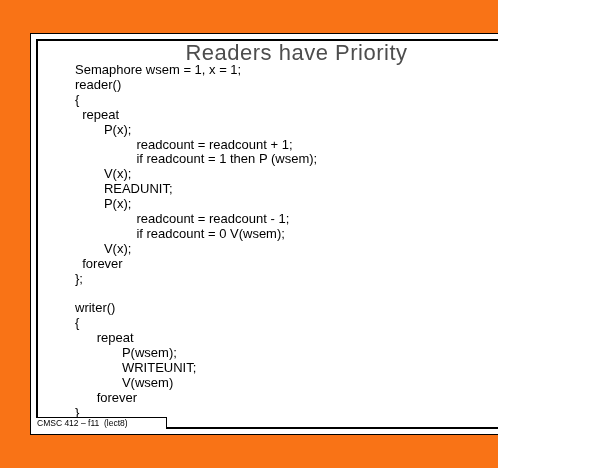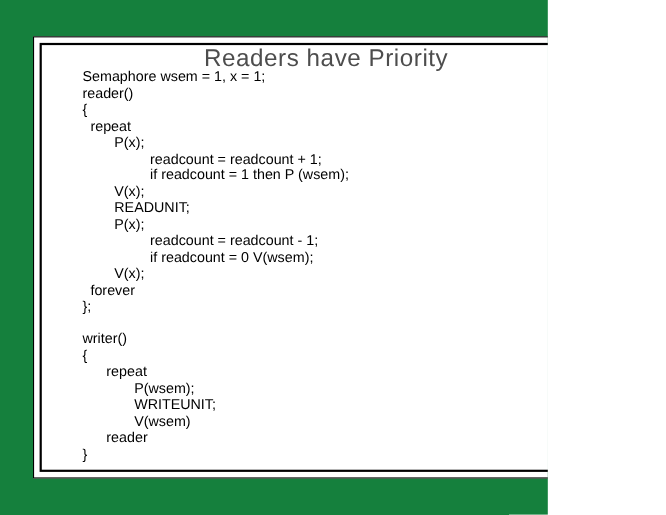--- a/index.html
+++ b/index.html
@@ -4,21 +4,21 @@
 <style>
   html, body {
     margin: 0;
     padding: 0;
     background: #ffffff;
   }
   .page {
     position: relative;
     width: 498px;
     height: 468px;
-    background: #15803d;
+    background: #f97316;
     overflow: hidden;
     font-family: "Liberation Serif", serif;
   }
   .slide {
     position: absolute;
     left: 30px;
     top: 33px;
     width: 535px;
     height: 402px;
     border: 1px solid #000000;
@@ -118,22 +118,25 @@
                  if readcount = 0 V(wsem);
         V(x);
   forever
 };</pre>
         <pre class="code-block">writer()
 {
       repeat
              P(wsem);
              WRITEUNIT;
              V(wsem)
-      reader
+      forever
 }</pre>
       </div>
 
+      <div class="footer-box">
+        <div class="footer-text">CMSC 412 – f11  (lect8)</div>
+      </div>
 
       <div class="page-number">5</div>
 
     </div>
   </div>
 </div>
 
 </body></html>

